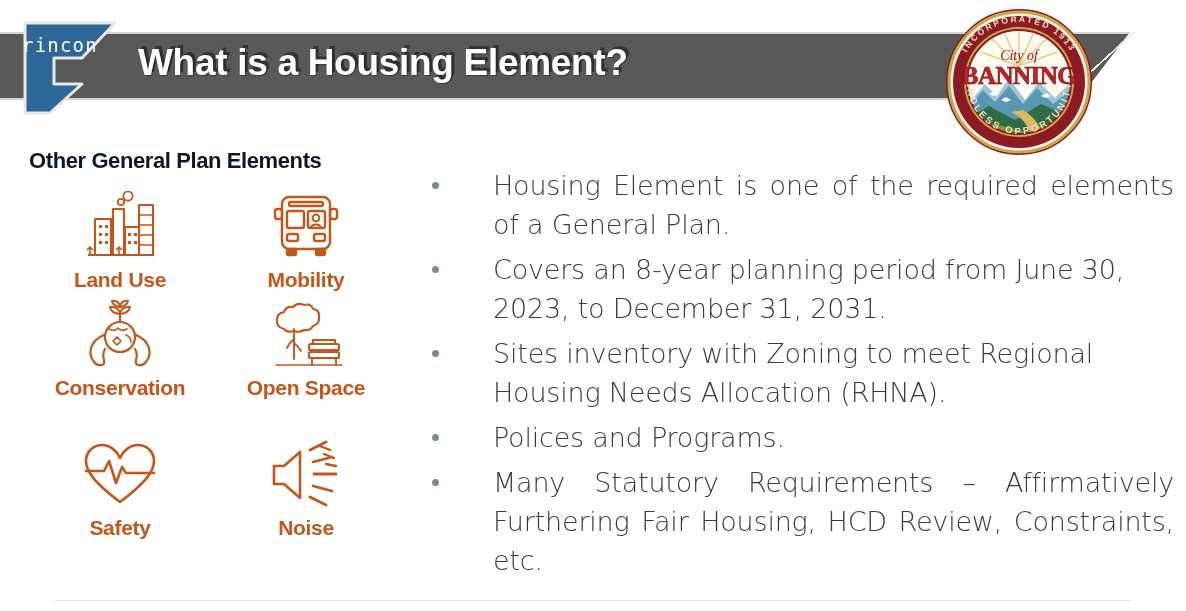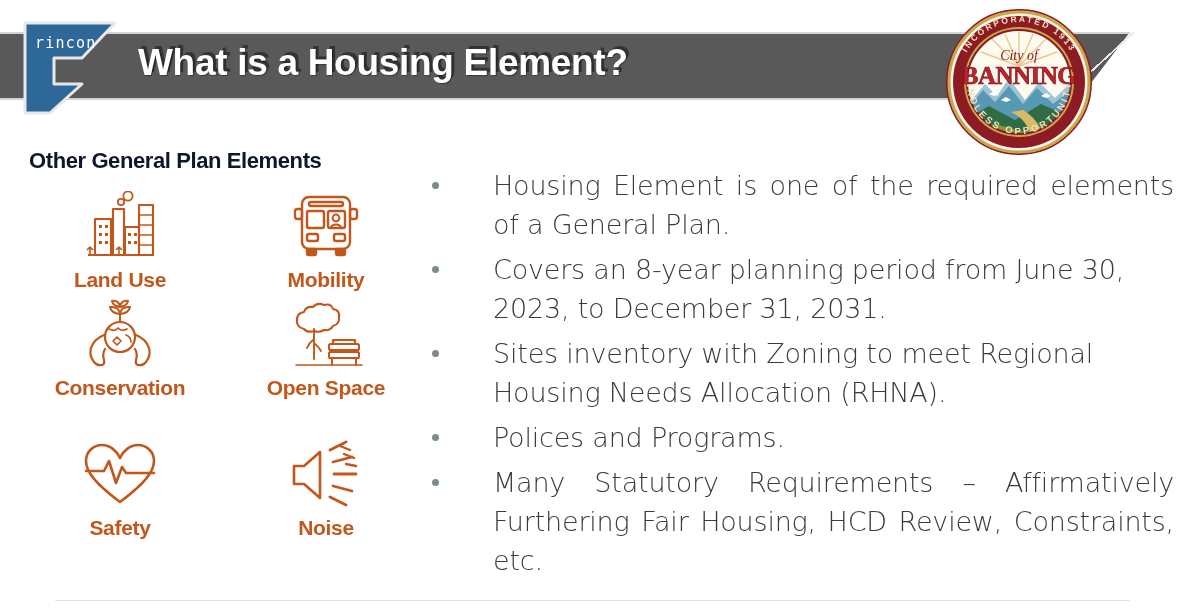--- a/index.html
+++ b/index.html
@@ -69,23 +69,23 @@
   #rincon-logo {
     position: absolute;
     left: 22px;
     top: 20px;
     width: 98px;
     height: 96px;
     z-index: 6;
   }
   #rincon-logo .rin-text {
     position: absolute;
-    left: 13px;
+    left: 0;
     top: 14px;
-    font-size: 15px;
+    font-size: 19px;
     color: #ffffff;
     letter-spacing: 1.2px;
     font-family: "DejaVu Sans Mono", monospace;
   }
 
   
   #banning-seal {
     position: absolute;
     left: 945px;
     top: 8px;
@@ -106,21 +106,21 @@
     white-space: nowrap;
   }
   #icon-grid {
     position: absolute;
     left: 30px;
     top: 190px;
     width: 380px;
     display: grid;
     grid-template-columns: 180px 180px;
     grid-template-rows: 108px 140px 140px;
-    column-gap: 26px;
+    column-gap: 6px;
   }
   .icon-cell {
     display: flex;
     flex-direction: column;
     align-items: center;
     justify-content: flex-start;
   }
   .icon-art {
     height: 74px;
     display: flex;

